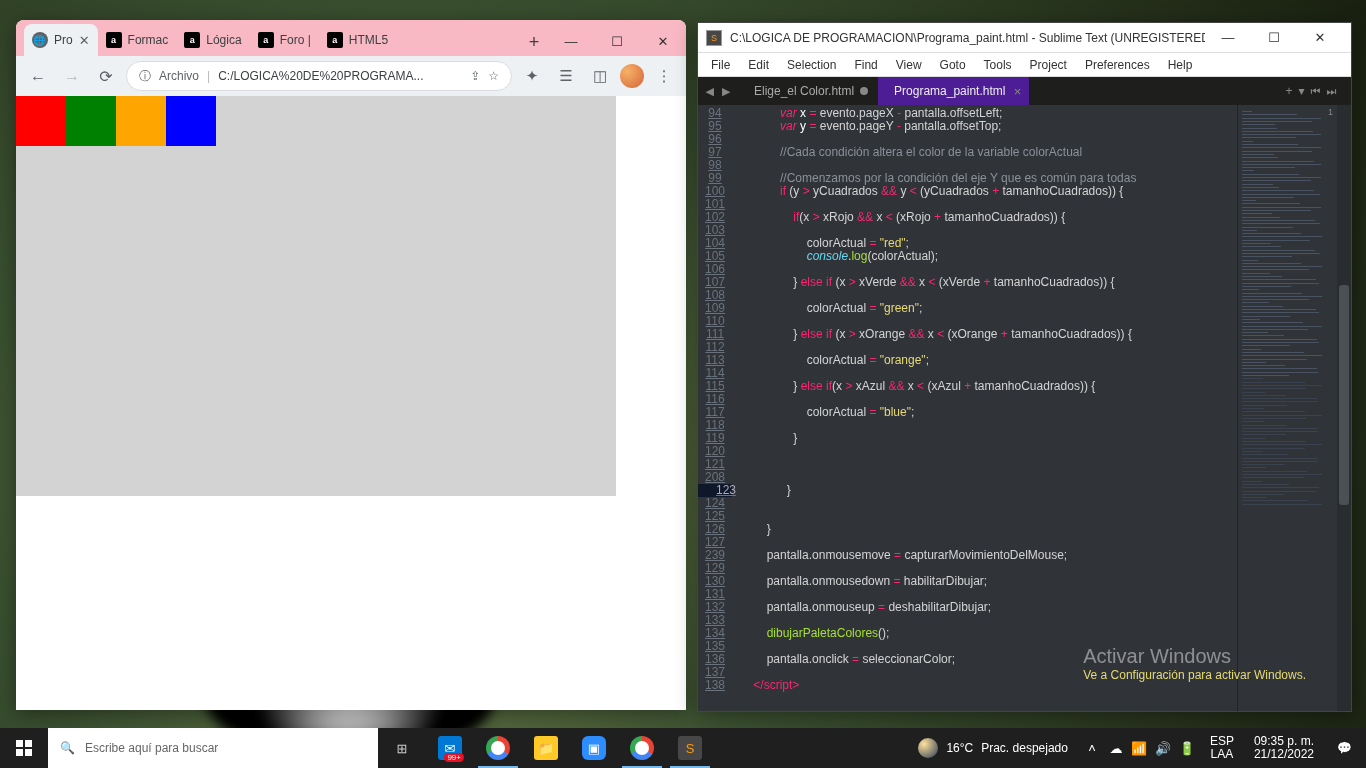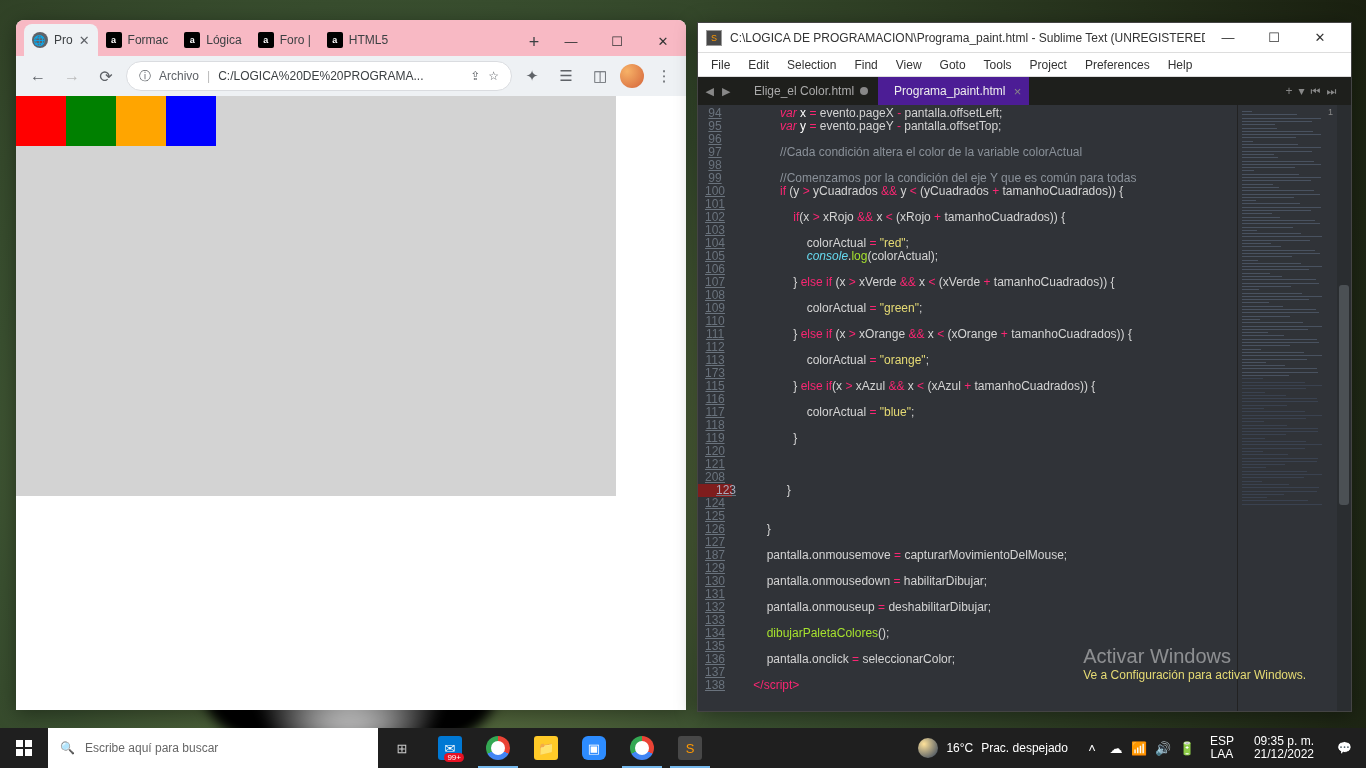--- a/index.html
+++ b/index.html
@@ -57,21 +57,21 @@
 .st-tabbar .navl span{font-size:11px;cursor:pointer;}
 .st-tabbar .navr{width:80px;display:flex;align-items:center;justify-content:center;gap:6px;color:#888;}
 .st-tabbar .navr span{cursor:pointer;}
 .st-tab{padding:0 24px 0 16px;display:flex;align-items:center;color:#aaa;font-size:12px;cursor:pointer;position:relative;gap:24px;}
 .st-tab.active{background:#4c1d95;color:#eee;}
 .st-tab .dirty{width:8px;height:8px;border-radius:50%;background:#888;position:absolute;right:10px;}
 .st-tab .x{position:absolute;right:8px;color:#888;font-size:13px;}
 
 .st-body{flex:1;display:flex;min-height:0;background:#303338;}
 .gutter{width:42px;background:#303338;text-align:center;padding:2px 8px 2px 0;color:#6a737d;font-family:Consolas,monospace;font-size:11px;line-height:13px;text-decoration:underline;}
-.gutter .hl{background:#7f1d1d;color:#aab;padding-left:18px;}
+.gutter .hl{background:#0f172a;color:#aab;padding-left:18px;}
 .code{flex:1;padding:2px 0;font-family:Consolas,monospace;font-size:11px;line-height:13px;white-space:pre;color:#d4d4d4;overflow:hidden;}
 .minimap{width:100px;background:#303338;border-left:1px solid #222;position:relative;}
 .minimap .mline{position:absolute;left:4px;height:1px;background:#495260;}
 .scrollbar-v{width:14px;background:#2a2d30;position:relative;}
 .scrollbar-v .thumb{position:absolute;left:2px;right:2px;top:180px;height:220px;background:#4b5054;border-radius:3px;}
 
 .k{color:#f92672;font-style:italic;}
 .kw{color:#f92672;}
 .v{color:#fff;}
 .o{color:#f92672;}
@@ -239,35 +239,35 @@
         <div>104</div>
         <div>105</div>
         <div>106</div>
         <div>107</div>
         <div>108</div>
         <div>109</div>
         <div>110</div>
         <div>111</div>
         <div>112</div>
         <div>113</div>
-        <div>173</div>
+        <div>114</div>
         <div>115</div>
         <div>116</div>
         <div>117</div>
         <div>118</div>
         <div>119</div>
         <div>120</div>
         <div>121</div>
         <div>208</div>
         <div class="hl">123</div>
         <div>124</div>
         <div>125</div>
         <div>126</div>
         <div>127</div>
-        <div>187</div>
+        <div>239</div>
         <div>129</div>
         <div>130</div>
         <div>131</div>
         <div>132</div>
         <div>133</div>
         <div>134</div>
         <div>135</div>
         <div>136</div>
         <div>137</div>
         <div>138</div>

